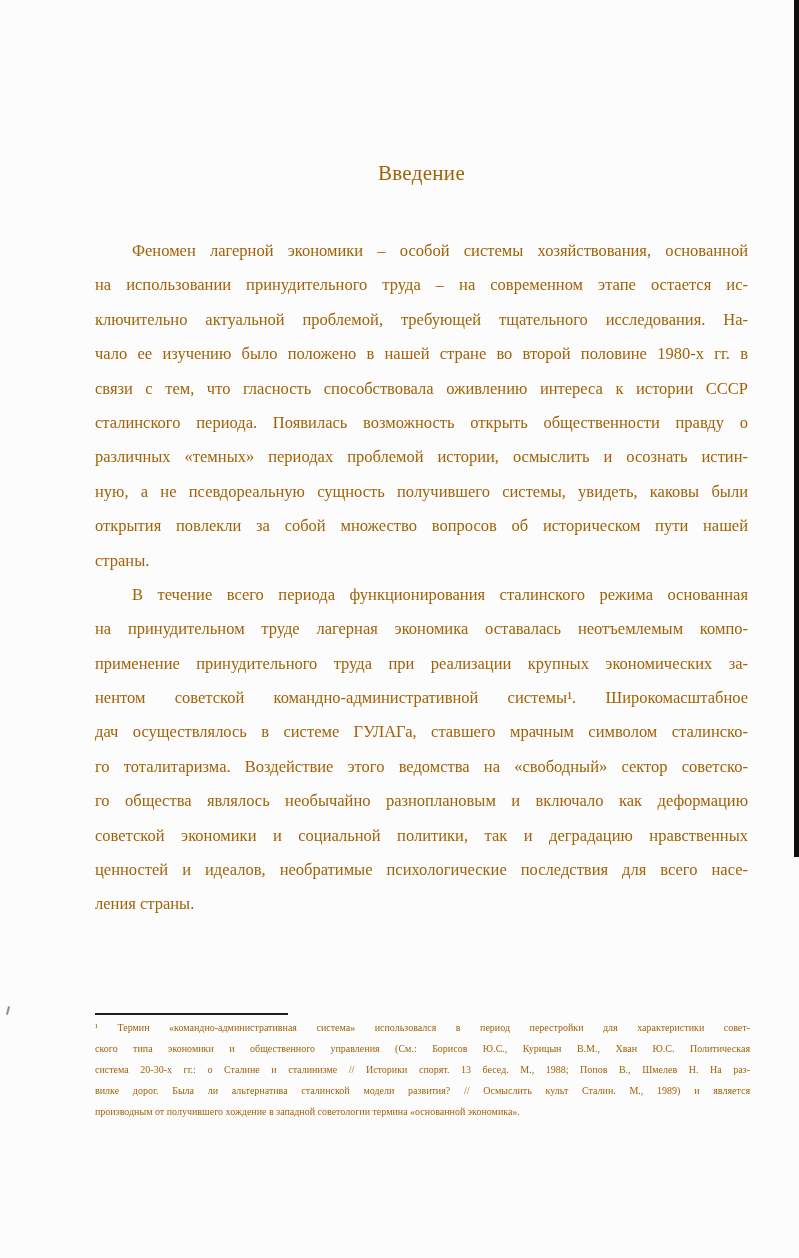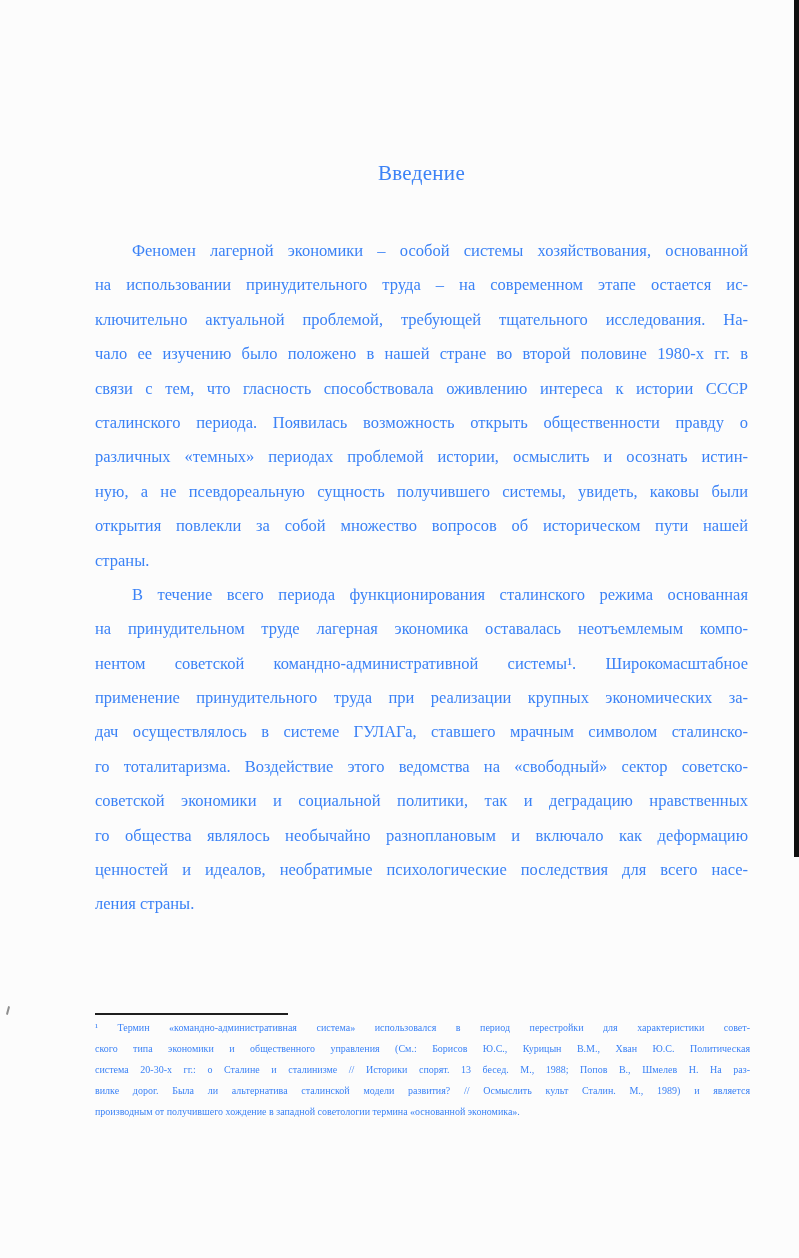--- a/index.html
+++ b/index.html
@@ -3,21 +3,21 @@
 <meta charset="utf-8">
 <style>
   html, body { margin: 0; padding: 0; background: #e8e8e8; }
   .page {
     position: relative;
     width: 799px;
     height: 1258px;
     background: #fcfcfc;
     overflow: hidden;
     font-family: "Liberation Serif", "DejaVu Serif", serif;
-    color: #3b82f6;
+    color: #a16207;
     margin: 0 auto;
   }
   .title {
     position: absolute;
     left: 95px;
     top: 161px;
     width: 653px;
     margin: 0;
     font-size: 21px;
     font-weight: normal;
@@ -101,26 +101,26 @@
         <div class="line">связи с тем, что гласность способствовала оживлению интереса к истории СССР</div>
         <div class="line">сталинского периода. Появилась возможность открыть общественности правду о</div>
         <div class="line">различных «темных» периодах проблемой истории, осмыслить и осознать истин-</div>
         <div class="line">ную, а не псевдореальную сущность получившего системы, увидеть, каковы были</div>
         <div class="line">открытия повлекли за собой множество вопросов об историческом пути нашей</div>
         <div class="line para-end">страны.</div>
       </div>
       <div>
         <div class="line indent-first">В течение всего периода функционирования сталинского режима основанная</div>
         <div class="line">на принудительном труде лагерная экономика оставалась неотъемлемым компо-</div>
+        <div class="line">применение принудительного труда при реализации крупных экономических за-</div>
         <div class="line">нентом советской командно-административной системы¹. Широкомасштабное</div>
-        <div class="line">применение принудительного труда при реализации крупных экономических за-</div>
         <div class="line">дач осуществлялось в системе ГУЛАГа, ставшего мрачным символом сталинско-</div>
         <div class="line">го тоталитаризма. Воздействие этого ведомства на «свободный» сектор советско-</div>
+        <div class="line">го общества являлось необычайно разноплановым и включало как деформацию</div>
         <div class="line">советской экономики и социальной политики, так и деградацию нравственных</div>
-        <div class="line">го общества являлось необычайно разноплановым и включало как деформацию</div>
         <div class="line">ценностей и идеалов, необратимые психологические последствия для всего насе-</div>
         <div class="line para-end">ления страны.</div>
       </div>
     </div>
 
   <div class="footnote-sep"></div>
   <div class="footnote">
       <div class="fline">¹ Термин «командно-административная система» использовался в период перестройки для характеристики совет-</div>
       <div class="fline">ского типа экономики и общественного управления (См.: Борисов Ю.С., Курицын В.М., Хван Ю.С. Политическая</div>
       <div class="fline">система 20-30-х гг.: о Сталине и сталинизме // Историки спорят. 13 бесед. М., 1988; Попов В., Шмелев Н. На раз-</div>

